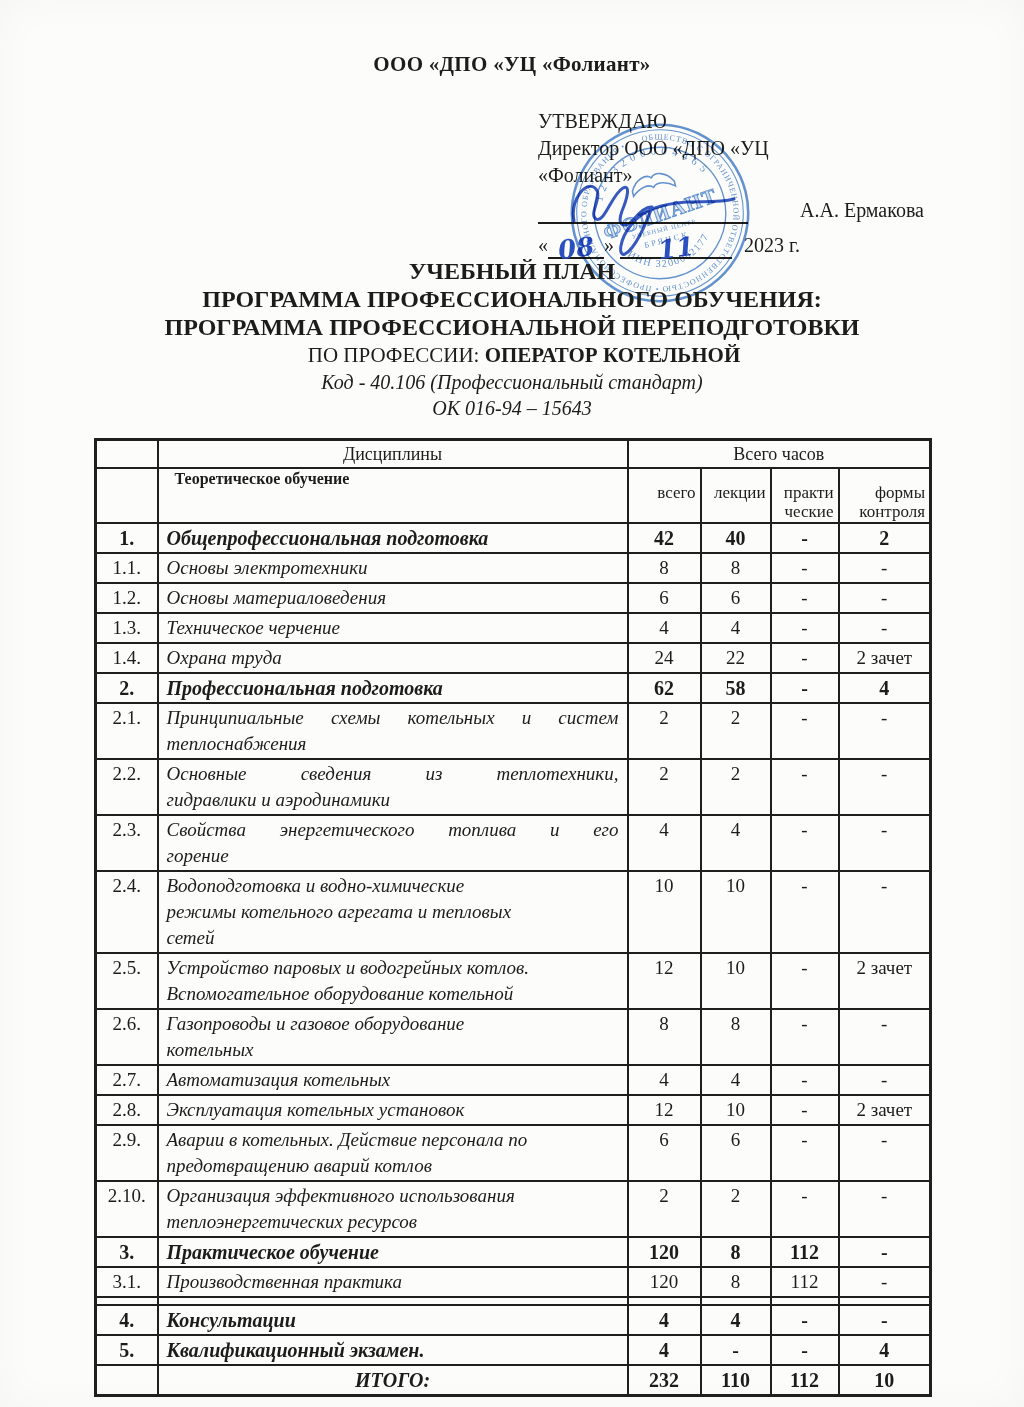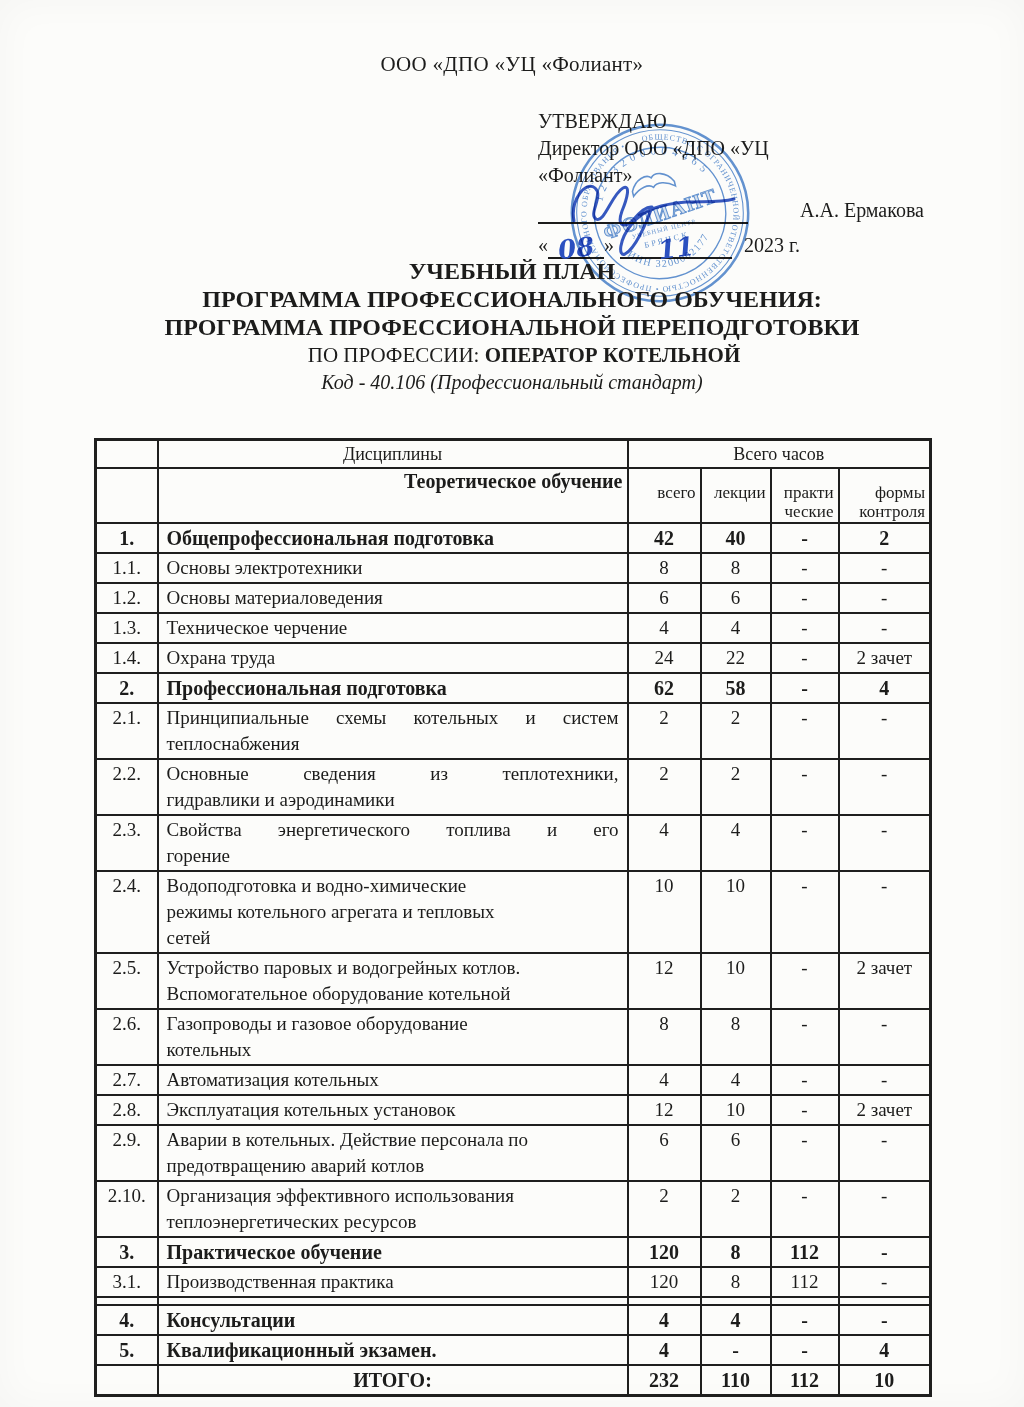--- a/index.html
+++ b/index.html
@@ -6,21 +6,21 @@
   body{background:#e8e8e8;}
   .page{
     position:relative; width:1024px; height:1407px; margin:0 auto;
     background:#fcfcfa;
     font-family:"Liberation Serif","DejaVu Serif",serif;
     color:#1c1c1b; overflow:hidden;
     box-shadow:inset 0 0 40px rgba(0,0,0,0.03);
   }
   .org-title{
     position:absolute; top:52px; left:0; width:100%;
-    text-align:center; font-weight:normal; font-size:21px; letter-spacing:0.3px;
+    text-align:center; font-weight:bold; font-size:21px; letter-spacing:0.3px;
   }
   
   .approval{
     position:absolute; left:538px; top:108px; width:386px;
     font-size:20px; line-height:27px;
   }
   .sig-row{margin-top:8px; display:flex; align-items:flex-end; white-space:nowrap;justify-content:space-between;}
   .sig-line{display:inline-block; width:210px; height:22px; border-bottom:2px solid #1c1c1b; margin-right:8px;}
   .date-row{margin-top:8px; display:flex; align-items:flex-end; white-space:nowrap;}
   .day-wrap{display:inline-block; width:56px; text-align:center; border-bottom:2px solid #1c1c1b; height:24px;}
@@ -51,24 +51,24 @@
     position:absolute; left:94px; top:438px; width:837px;
     border-collapse:collapse; table-layout:fixed;
     font-size:19px;
     border-radius:25px;
   }
   .plan-table th,.plan-table td{border:2px solid #1f1f1e; padding:1px 4px; overflow:hidden;}
   .plan-table{border:3px solid #1f1f1e;}
   th{font-weight:normal;}
   th.h-disc,th.h-total{font-size:18px; height:24px; text-align:center;}
   th.h-sub{font-size:17px; line-height:19px; white-space:pre-line; vertical-align:top; padding-top:14px; text-align:right;}
-  th.h-theory{font-size:20px; font-weight:bold; text-align:right; padding-left:0; vertical-align:top;}
+  th.h-theory{font-size:16px; font-weight:bold; text-align:left; padding-left:16px; vertical-align:top;}
   td.num{text-align:center; vertical-align:top; line-height:26px;}
   td.name{text-align:left; padding-left:8px; padding-right:8px; vertical-align:top;}
-  td.name div{line-height:26px;}
+  td.name div{line-height:26px;font-style:italic;}
   td.val{text-align:center; vertical-align:top; line-height:26px;}
   tr.bold td{font-weight:bold; font-size:20px;}
   .jline{text-align:justify; text-align-last:justify;}
   tr.spacer td{height:6px; padding:0;}
   td.center-name{text-align:center;margin-left:14px;}
 </style>
 </head>
 <body>
 
 <div class="page">
@@ -121,20 +121,21 @@
   <svg class="signature" viewBox="0 0 182 92">
     <path d="M6,55 C2,34 18,14 27,22 C36,30 20,48 28,53 C36,58 44,28 55,22 C63,18 59,33 54,45 C48,62 58,62 66,53 C71,47 78,40 84,41 C78,58 67,83 57,88 C50,91 51,74 63,59 C76,42 96,38 118,36 C136,35 150,37 166,33" fill="none" stroke="#2b50c0" stroke-width="3" stroke-linecap="round" stroke-linejoin="round"></path>
   </svg>
 
   <div class="titles">
     <div class="t-bold">УЧЕБНЫЙ ПЛАН</div>
     <div class="t-bold">ПРОГРАММА ПРОФЕССИОНАЛЬНОГО ОБУЧЕНИЯ:</div>
     <div class="t-bold">ПРОГРАММА ПРОФЕССИОНАЛЬНОЙ ПЕРЕПОДГОТОВКИ</div>
     <div class="t-prof"><span>ПО ПРОФЕССИИ: </span><span class="prof-name">ОПЕРАТОР КОТЕЛЬНОЙ</span></div>
     <div class="t-italic">Код - 40.106 (Профессиональный стандарт)</div>
+    <div class="t-italic">ОК 016-94 – 15643</div>
   </div>
 
   <table class="plan-table">
     <colgroup>
       <col style="width:62px">
         <col style="width:470px">
         <col style="width:73px">
       <col style="width:70px">
         <col style="width:68px">
         <col style="width:92px">

